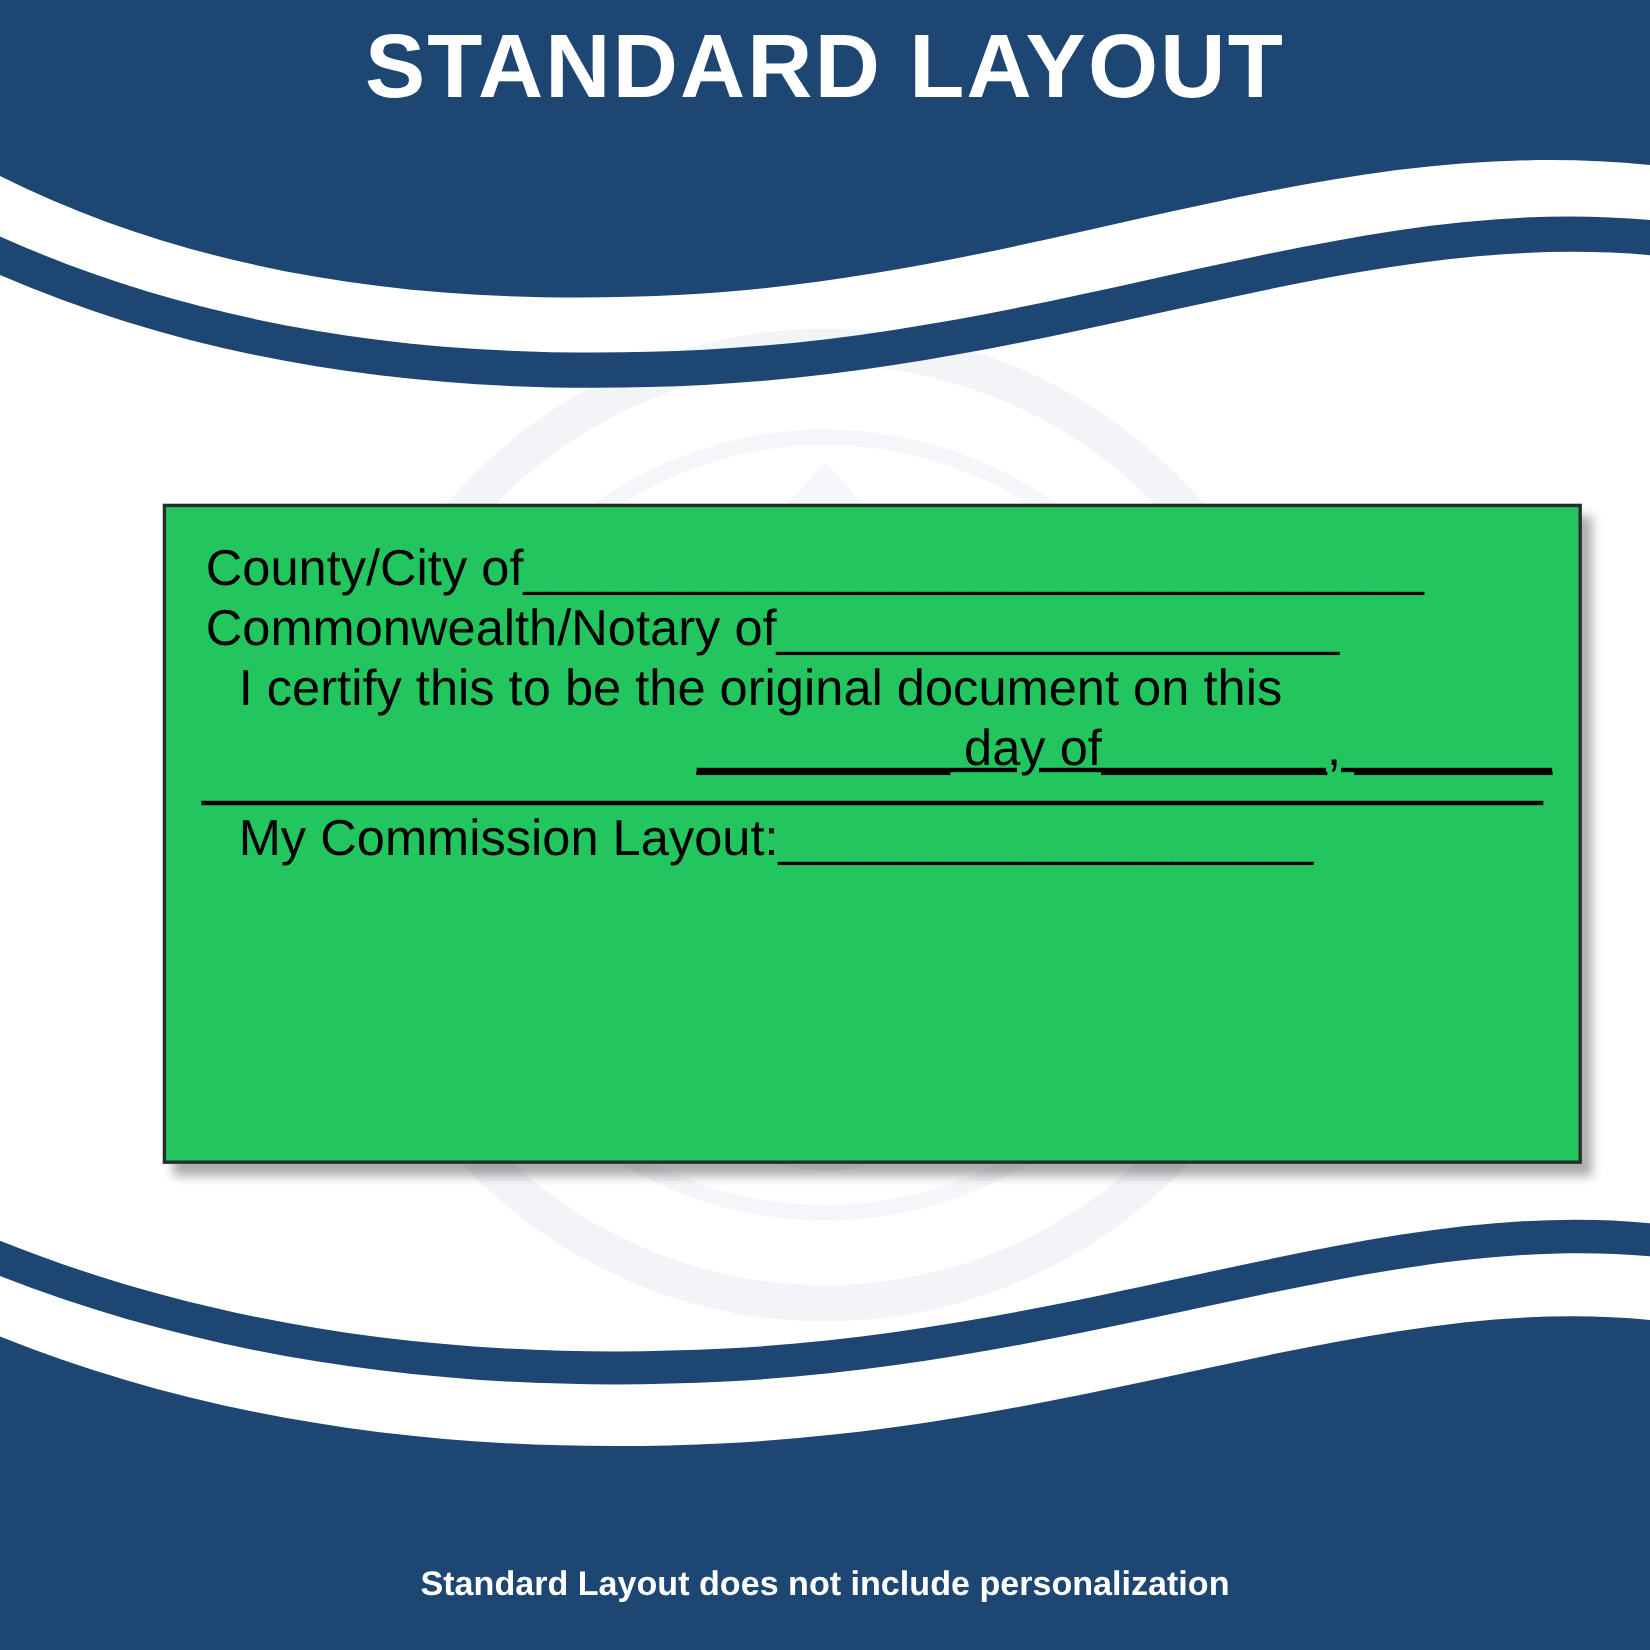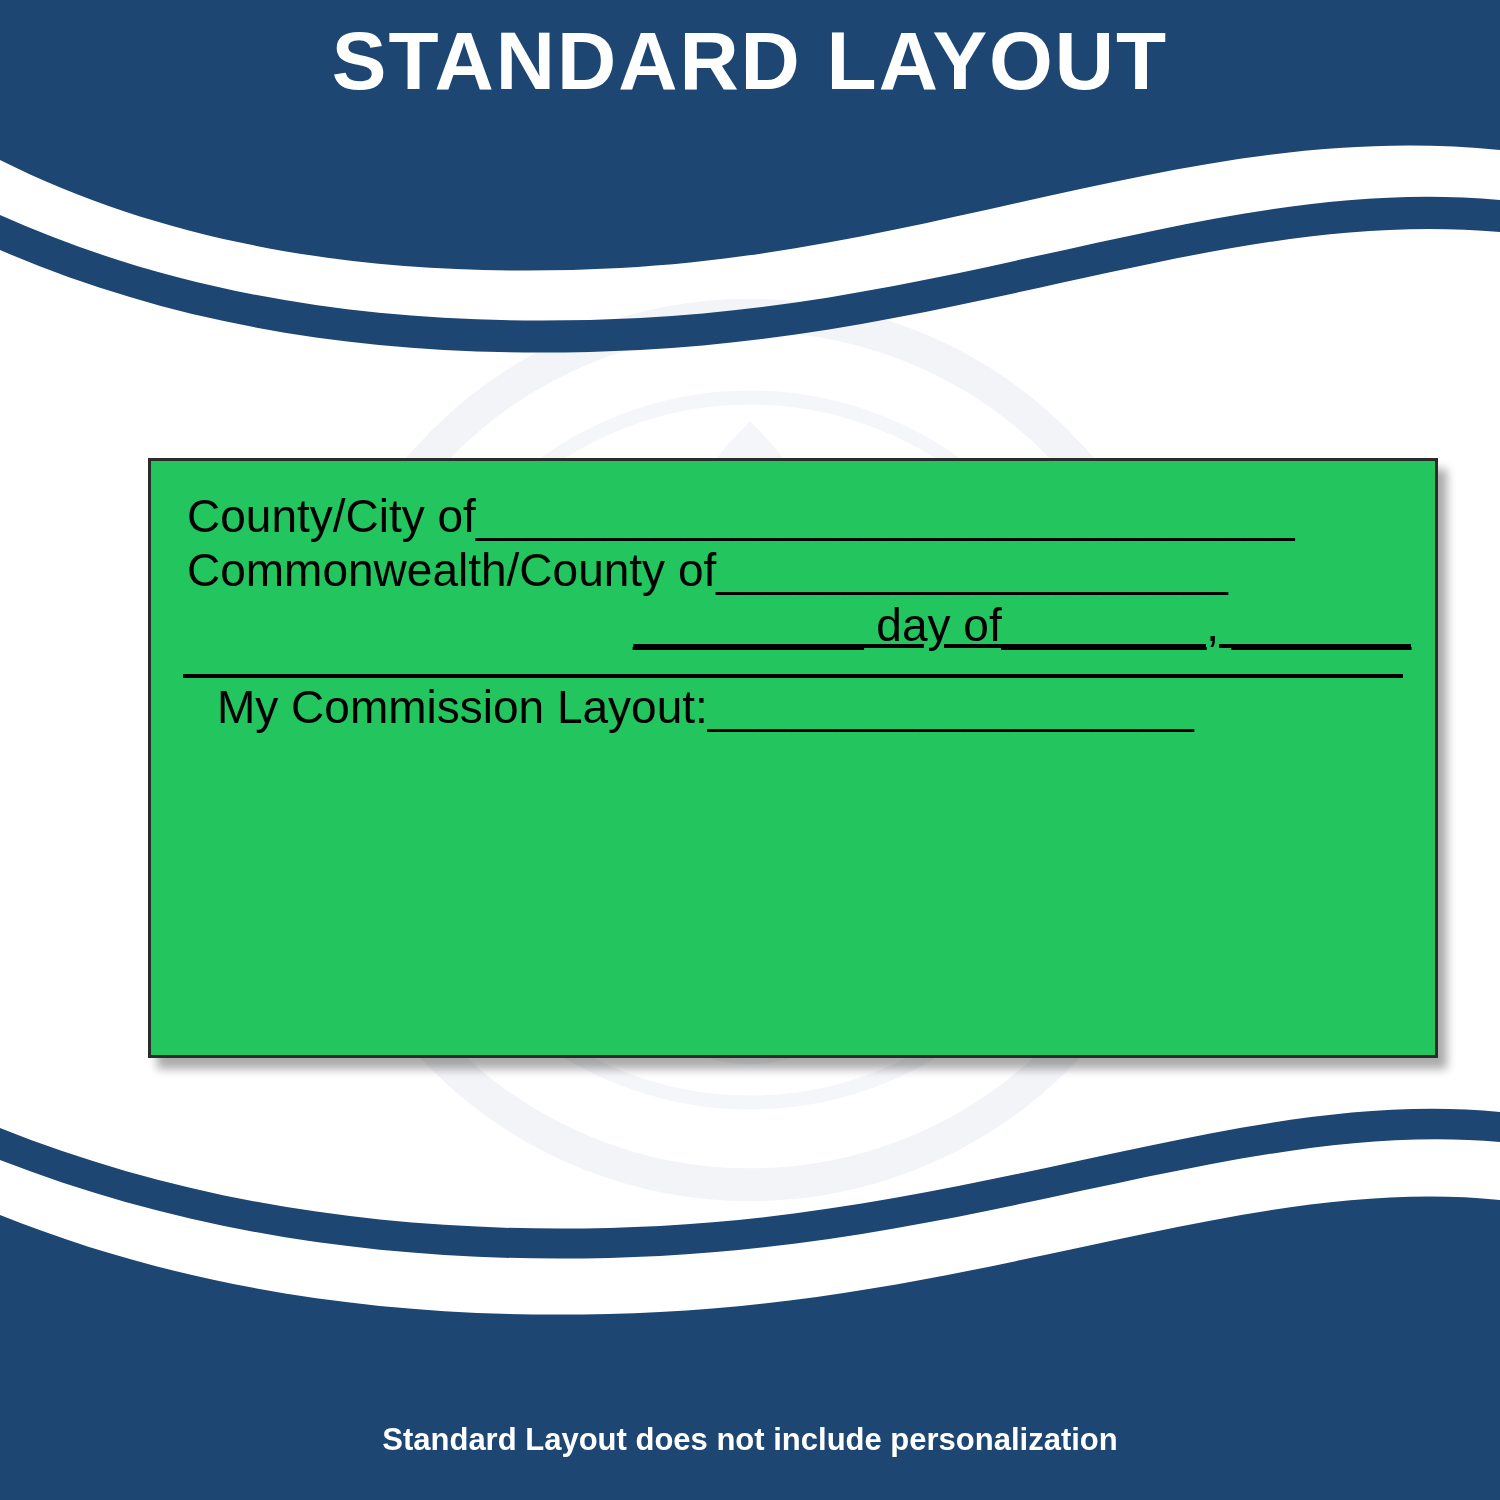--- a/index.html
+++ b/index.html
@@ -152,21 +152,22 @@
   <svg class="wave-bottom" viewBox="0 0 1500 420" preserveAspectRatio="none">
     <path d="M0,420 H1500 V120 C1250,95 1000,215 660,232 C420,244 200,215 0,135 Z" fill="#1d4673"></path>
     <path d="M0,48 C200,128 420,158 660,146 C1000,128 1250,8 1500,32 L1500,62 C1250,40 1000,158 660,176 C420,188 200,158 0,80 Z" fill="#1d4673"></path>
   </svg>
 
   <div class="header-title">STANDARD LAYOUT</div>
 
   <div class="stamp-card">
     <div class="stamp-inner">
       <div class="line-left">County/City of________________________________</div>
-      <div class="line-left">Commonwealth/County of____________________</div>
+      <div class="line-left">Commonwealth/Notary of____________________</div>
+      <div class="line-indent">I certify this to be the original document on this</div>
       <div class="line-center">_________ day of________, _______</div>
       <div class="sig-rule"></div>
       <div class="line-indent">My Commission Layout:___________________</div>
     </div>
   </div>
 
   <div class="footer-note">Standard Layout does not include personalization</div>
 
 </div>
 

